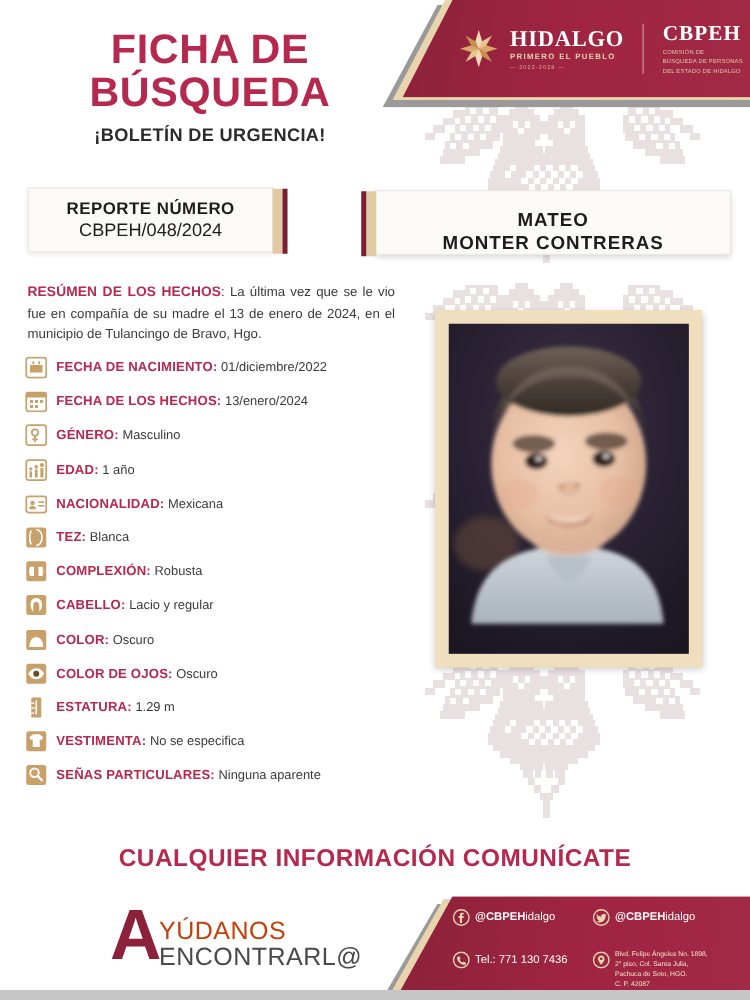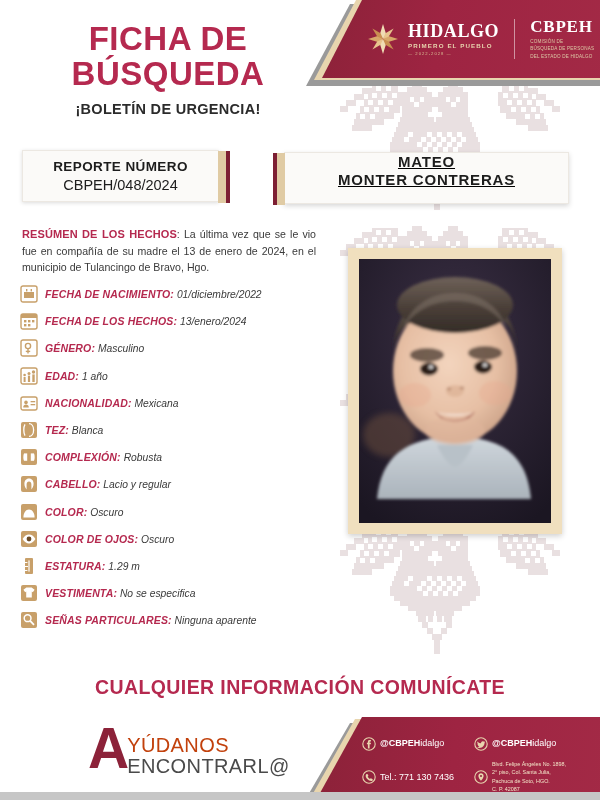--- a/index.html
+++ b/index.html
@@ -83,41 +83,41 @@
     box-shadow: 0 1px 4px rgba(0,0,0,.14);
     display: flex; flex-direction: column; align-items: center; justify-content: center;
   }
   .report-box .bar-tan { position: absolute; top: 0; right: -8px; width: 8px; height: 52px; background: #e0cba4; }
   .report-box .bar-dark { position: absolute; top: 0; right: -12px; width: 4px; height: 52px; background: #7d1f33; }
   .report-label { font-size: 13.5px; font-weight: bold; color: #1d1d1d; letter-spacing: .4px; }
   .report-value { font-size: 14.5px; color: #1d1d1d; margin-top: 3px; }
 
   
   .name-banner {
-    position: absolute; top: 152px; left: 284px; width: 285px; height: 52px;
+    position: absolute; top: 152px; left: 300px; width: 285px; height: 52px;
     background: #fbfaf8; border: 1px solid #ece8e2;
     box-shadow: 0 2px 5px rgba(0,0,0,.16);
-    display: flex; flex-direction: column; align-items: center; justify-content: flex-start; text-decoration: underline;
+    display: flex; flex-direction: column; align-items: center; justify-content: flex-end;
   }
   .name-banner .bar-tan { position: absolute; top: 0; left: -8px; width: 8px; height: 52px; background: #e0cba4; }
   .name-banner .bar-dark { position: absolute; top: 0; left: -12px; width: 4px; height: 52px; background: #7d1f33; }
   .name-first { font-size: 15px; font-weight: bold; color: #1d1d1d; letter-spacing: .8px; }
   .name-last { font-size: 15px; font-weight: bold; color: #1d1d1d; letter-spacing: .8px; margin-top: 1px; }
 
   
   .summary {
     position: absolute; top: 226px; left: 22px; width: 294px;
     font-size: 10.6px; color: #3a3a3a; line-height: 1.52;
     text-align: justify;
   }
   .summary b { color: #b5294f; font-size: 11px; letter-spacing: .1px; }
 
   
   .details { position: absolute; top: 285px; left: 20px; width: 300px; }
-  .row { display: flex; align-items: flex-start; margin-bottom: 8.2px; font-style: italic; }
+  .row { display: flex; align-items: flex-start; margin-bottom: 8.2px; }
   .row .ico { width: 18px; height: 18px; flex: 0 0 18px; margin-right: 7px; }
   .row .txt { font-size: 10.3px; color: #3a3a3a; line-height: 18px; white-space: nowrap; }
   .row .txt b { color: #b5294f; font-size: 10.5px; letter-spacing: .15px; }
 
   
   .photo-frame {
     position: absolute; top: 248px; left: 348px; width: 214px; height: 286px;
     background: #f0dfbe; padding: 11px;
     box-shadow: 0 2px 6px rgba(0,0,0,.2);
   }
@@ -155,21 +155,21 @@
     position: absolute; top: 0; left: 2px; width: 298px; height: 76px;
     background: linear-gradient(95deg, #8c2239 0%, #9e2442 45%, #a32a46 100%);
     -webkit-clip-path: polygon(42px 0, 100% 0, 100% 100%, 0 100%);
     clip-path: polygon(42px 0, 100% 0, 100% 100%, 0 100%);
   }
   .ft-grid {
     position: absolute; top: 0; left: 44px; width: 238px; height: 76px;
     display: grid; grid-template-columns: 110px 128px; grid-template-rows: 34px auto;
     padding-top: 9px; column-gap: 2px;
   }
-  .ft-cell { display: flex; align-items: center; }
+  .ft-cell { display: flex; align-items: flex-start; }
   .ft-ico { width: 14px; height: 14px; flex: 0 0 14px; margin-right: 4px; margin-top: 1px; }
   .ft-txt { font-size: 9px; color: #fff; line-height: 14px; }
   .ft-txt b { font-weight: bold; }
   .ft-addr { font-size: 5.4px; color: #f3e4c8; line-height: 1.5; }
   .bottom-strip { position: absolute; bottom: 0; left: 0; width: 600px; height: 8px; background: #c6c6c6; }
 </style>
 </head>
 <body>
 
 <div class="poster">

